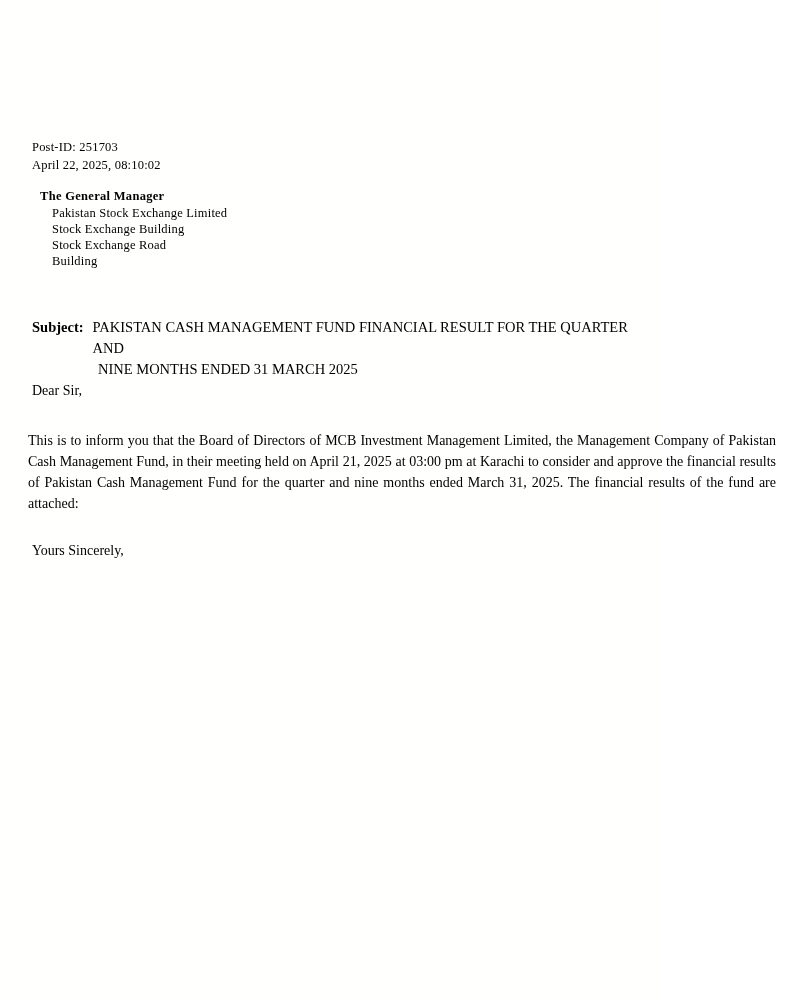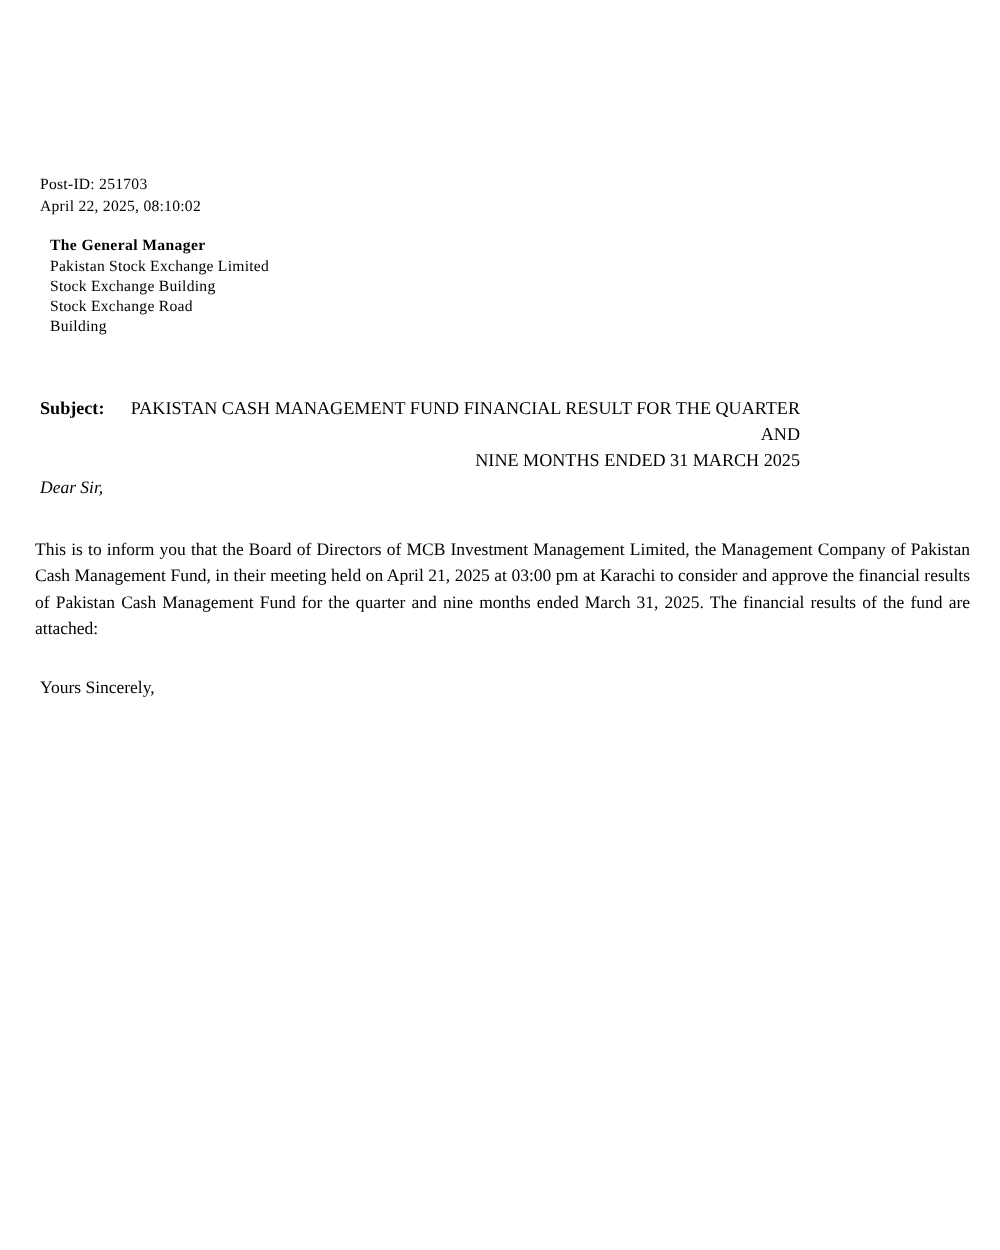--- a/index.html
+++ b/index.html
@@ -43,29 +43,29 @@
     letter-spacing: 0.2px;
   }
   .addr-title {
     font-weight: bold;
     font-size: 12.5px;
     letter-spacing: 0.3px;
     margin-bottom: 1px;
   }
   .addr-line {
     white-space: pre;
+    margin-left: 12px;
   }
   .subject-block {
     position: absolute;
     top: 317px;
     left: 32px;
     right: 20px;
     font-size: 14.5px;
     line-height: 21px;
-    text-align: right;
   }
   .subject-row {
     display: flex;
     align-items: flex-start;
   }
   .subject-label {
     font-weight: bold;
     white-space: nowrap;
     padding-right: 9px;
   }
@@ -73,21 +73,20 @@
     max-width: 600px;
   }
   .subject-line2 {
     margin-left: 66px;
   }
   .salutation {
     position: absolute;
     top: 383px;
     left: 32px;
     font-size: 14px;
-    font-style: italic;
   }
   .body-para {
     position: absolute;
     top: 430px;
     left: 28px;
     width: 748px;
     font-size: 14px;
     line-height: 21px;
     text-align: justify;
   }

